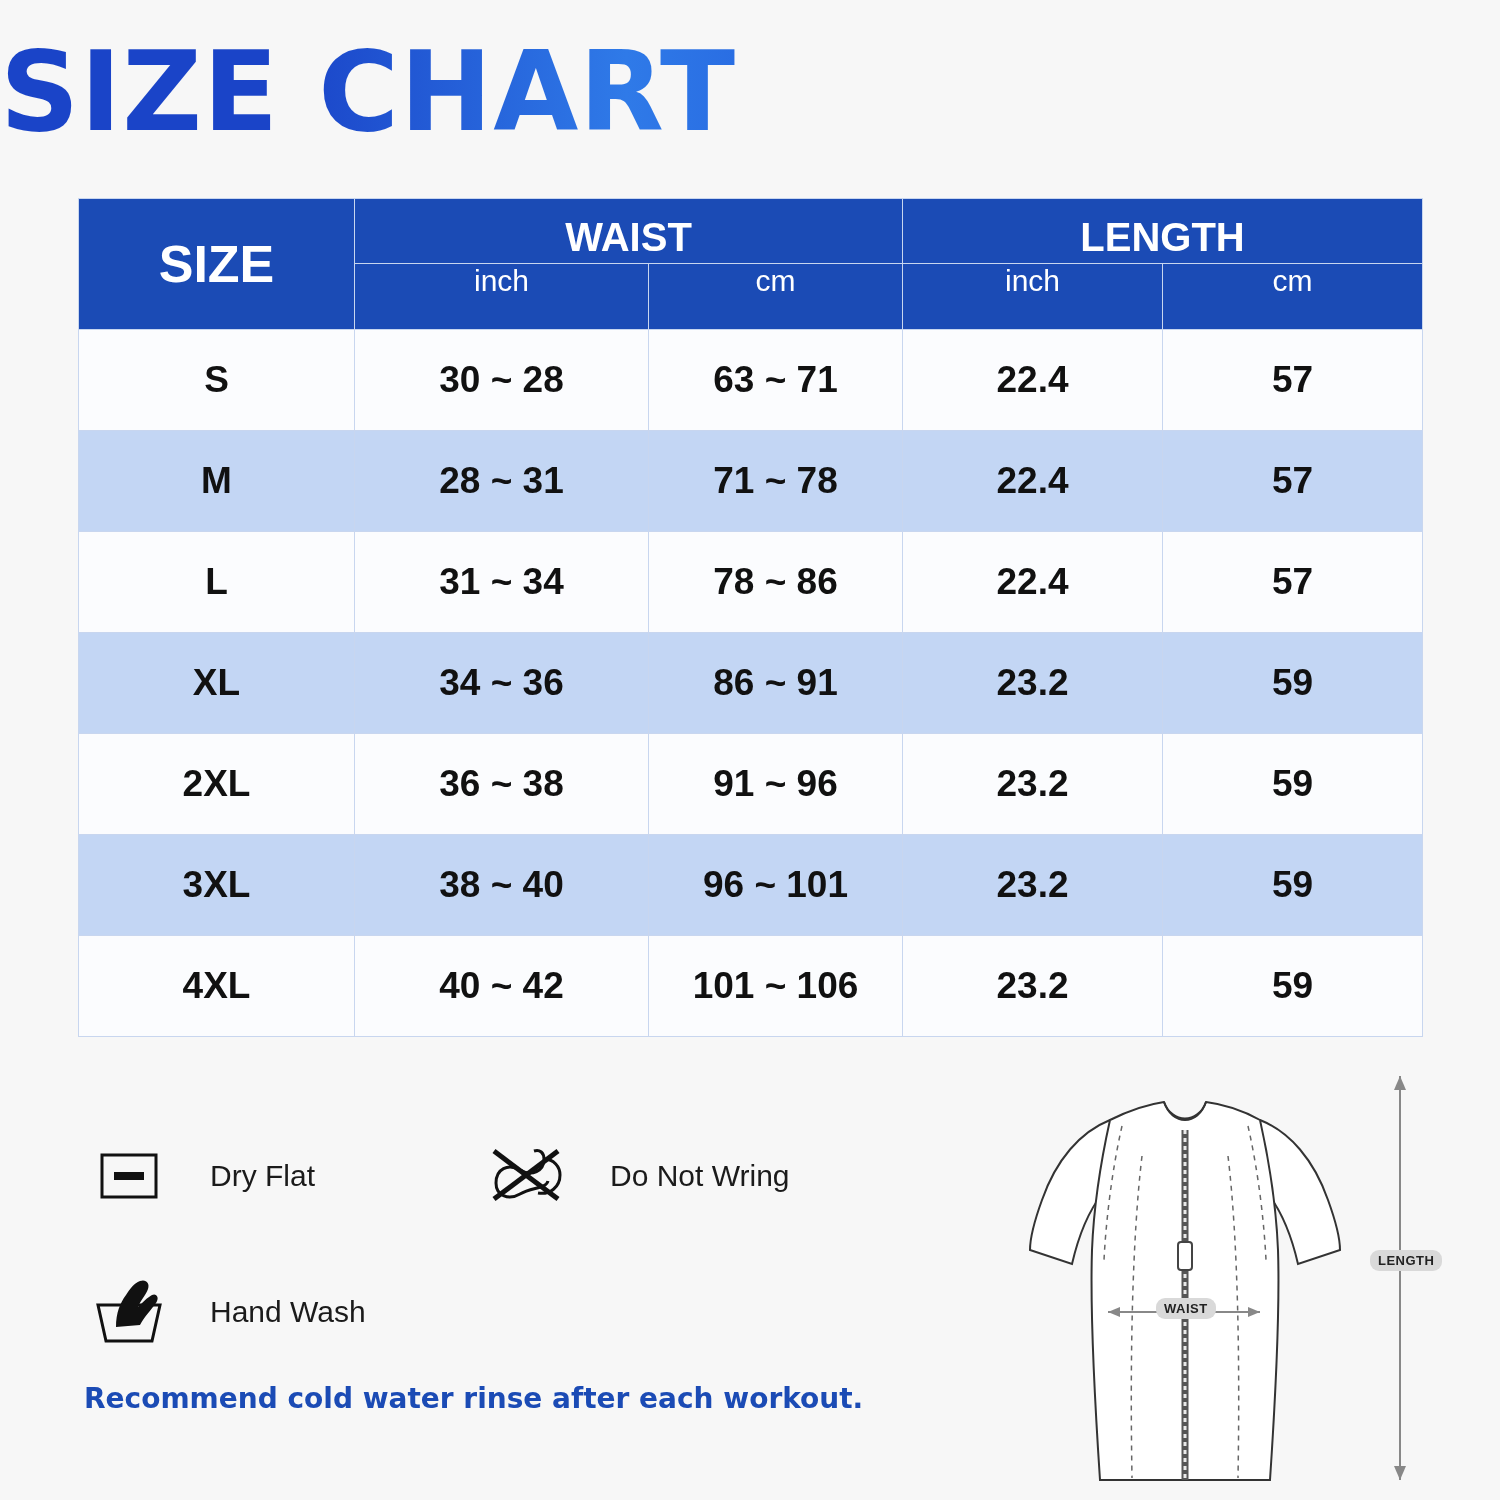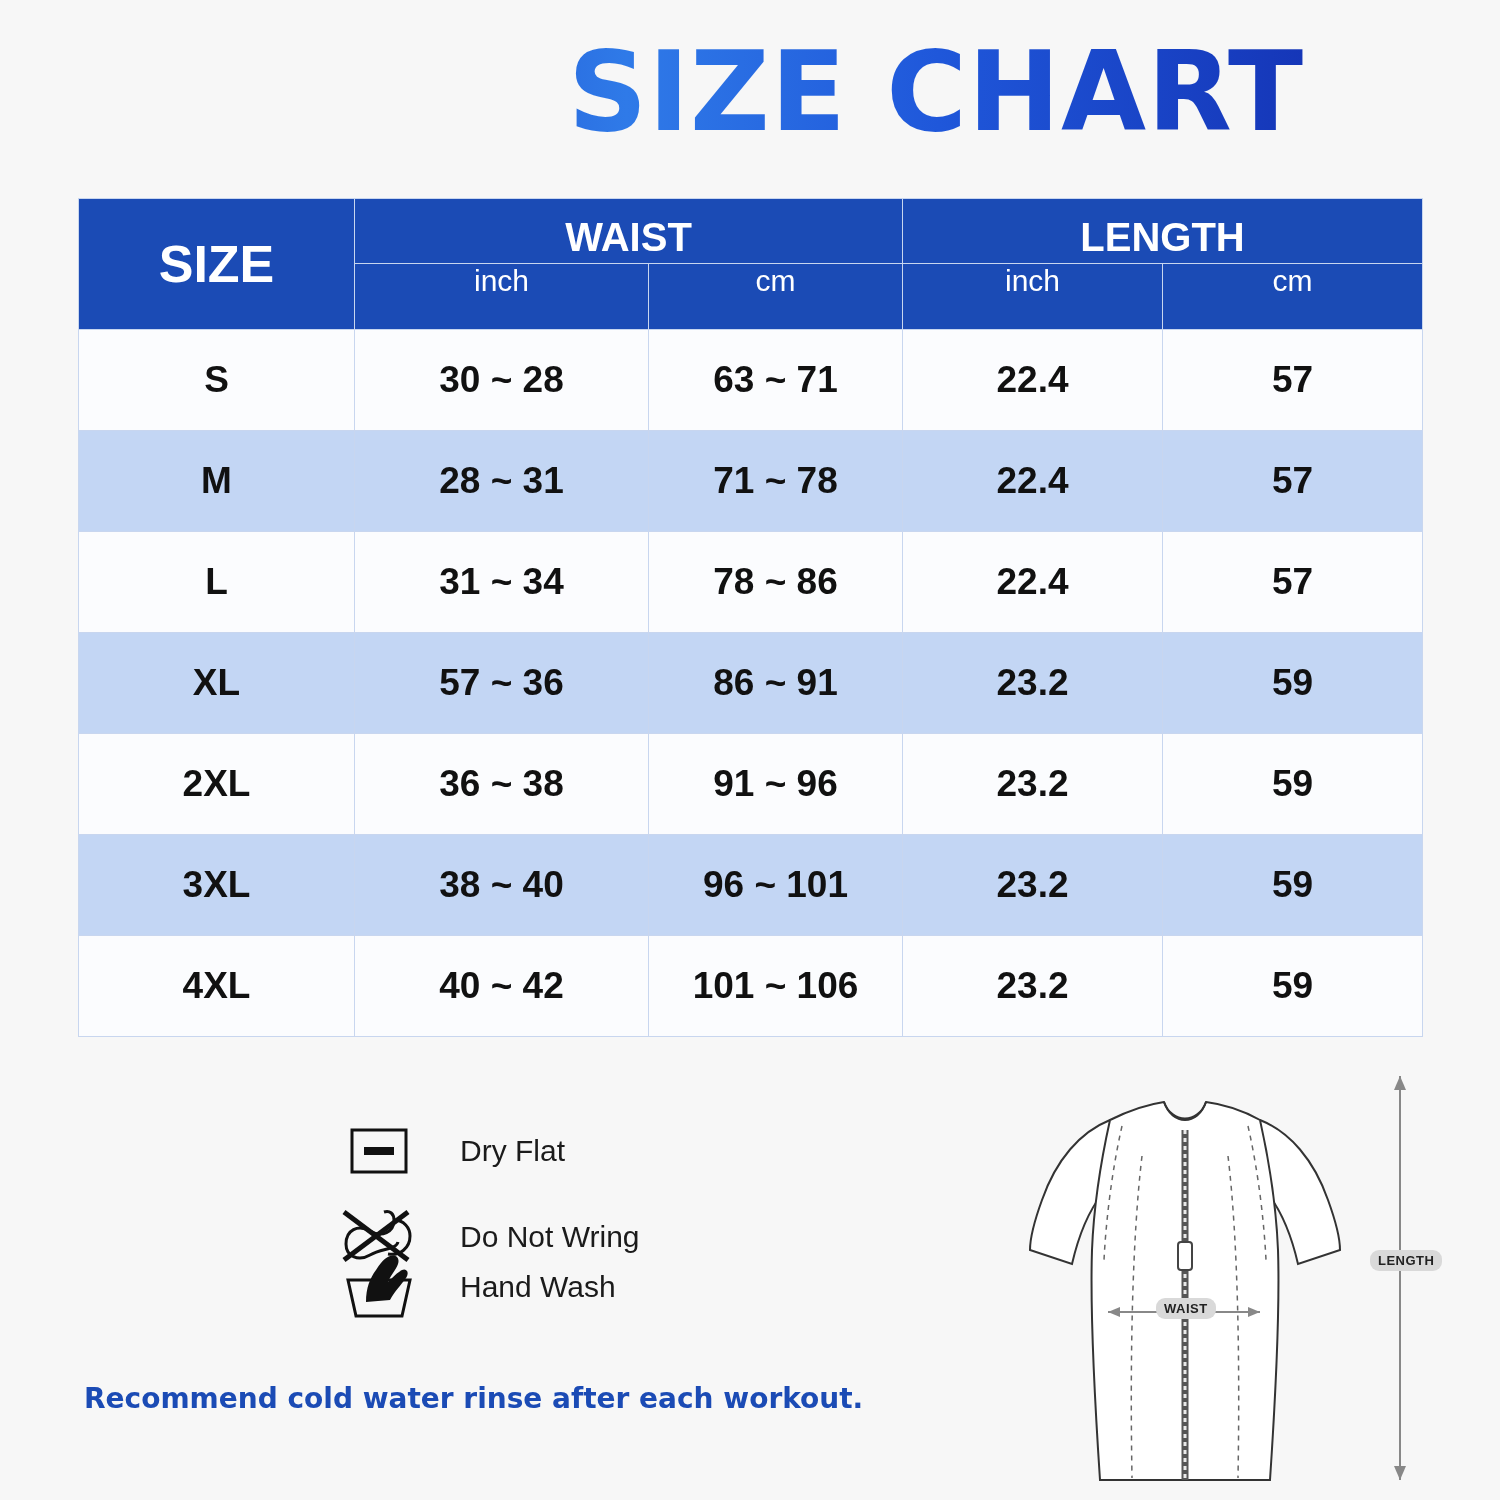--- a/index.html
+++ b/index.html
@@ -14,21 +14,21 @@
     overflow: hidden;
     position: relative;
   }
 
   
   .title {
     position: absolute;
     top: 28px;
     left: 0;
     width: 1304px;
-    text-align: right;
+    text-align: left;
     font-size: 110px;
     font-weight: bold;
     letter-spacing: 1px;
     background: linear-gradient(90deg, #1a44c8 0%, #1a44c8 22%, #2f7ae8 48%, #1f57da 72%, #1536b8 100%);
     -webkit-background-clip: text;
     background-clip: text;
     color: transparent;
     font-family: "DejaVu Sans", sans-serif;
   }
 
@@ -94,21 +94,20 @@
   .care {
     position: absolute;
     top: 1108px;
     left: 86px;
     width: 900px;
   }
   .care-row {
     display: flex;
     align-items: center;
     height: 136px;
-    flex-direction: column;
   }
   .care-cell {
     display: flex;
     align-items: center;
     width: 400px;
   }
   .care-icon {
     width: 86px;
     height: 86px;
     flex: none;
@@ -200,21 +199,21 @@
       </tr>
       <tr>
         <td>L</td>
         <td>31 ~ 34</td>
         <td>78 ~ 86</td>
         <td>22.4</td>
         <td>57</td>
       </tr>
       <tr class="alt">
         <td>XL</td>
-        <td>57 ~ 36</td>
+        <td>34 ~ 36</td>
         <td>86 ~ 91</td>
         <td>23.2</td>
         <td>59</td>
       </tr>
       <tr>
         <td>2XL</td>
         <td>36 ~ 38</td>
         <td>91 ~ 96</td>
         <td>23.2</td>
         <td>59</td>

